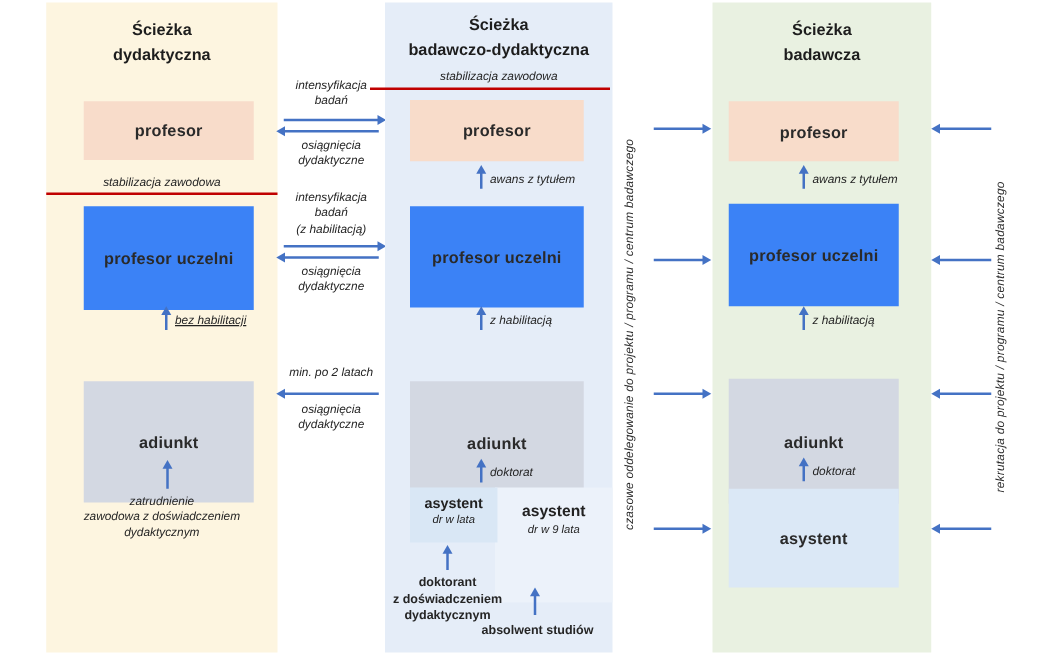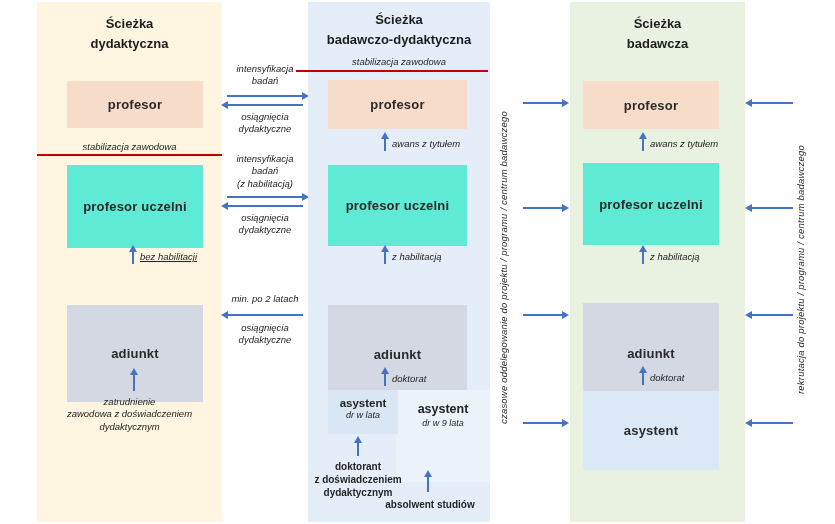--- a/index.html
+++ b/index.html
@@ -1,21 +1,21 @@
 <!DOCTYPE html>
 <html><head>
 <meta charset="utf-8">
 <style>
   html,body{margin:0;padding:0;background:#ffffff;font-family:"Liberation Sans",sans-serif;}
   #canvas{position:relative;width:835px;height:524px;background:#ffffff;overflow:hidden;color:#222;}
   .col{position:absolute;top:2px;height:520px;}
   .col-title{position:absolute;left:0;width:100%;margin:0;text-align:center;font-size:13px;font-weight:bold;line-height:1.55;color:#1d1d1d;white-space:pre-line;}
   .stage{position:absolute;display:flex;align-items:center;justify-content:center;font-size:13px;font-weight:bold;letter-spacing:.2px;color:#2a2a2a;text-align:center;}
   .pink{background:#f8dcca;}
-  .greenbox{background:#5eead4;}
+  .greenbox{background:#3b82f6;}
   .graybox{background:#d3d8e2;margin-top:37px;}
   .bluebox{background:#dbe8f6;}
   .note{position:absolute;font-style:italic;font-size:9.5px;line-height:1.3;color:#252525;white-space:pre-line;}
   .plain{font-style:normal;font-size:10px;font-weight:bold;}
   .center{text-align:center;}
   .redline{position:absolute;height:2px;background:#c00000;}
   .harrow{position:absolute;height:2px;background:#4472c4;}
   .harrow.right::after{content:"";position:absolute;right:-6px;top:-3px;width:0;height:0;border-top:4px solid transparent;border-bottom:4px solid transparent;border-left:7px solid #4472c4;}
   .harrow.left::before{content:"";position:absolute;left:-6px;top:-3px;width:0;height:0;border-top:4px solid transparent;border-bottom:4px solid transparent;border-right:7px solid #4472c4;}
   .uarr{position:absolute;width:2px;background:#4472c4;}

